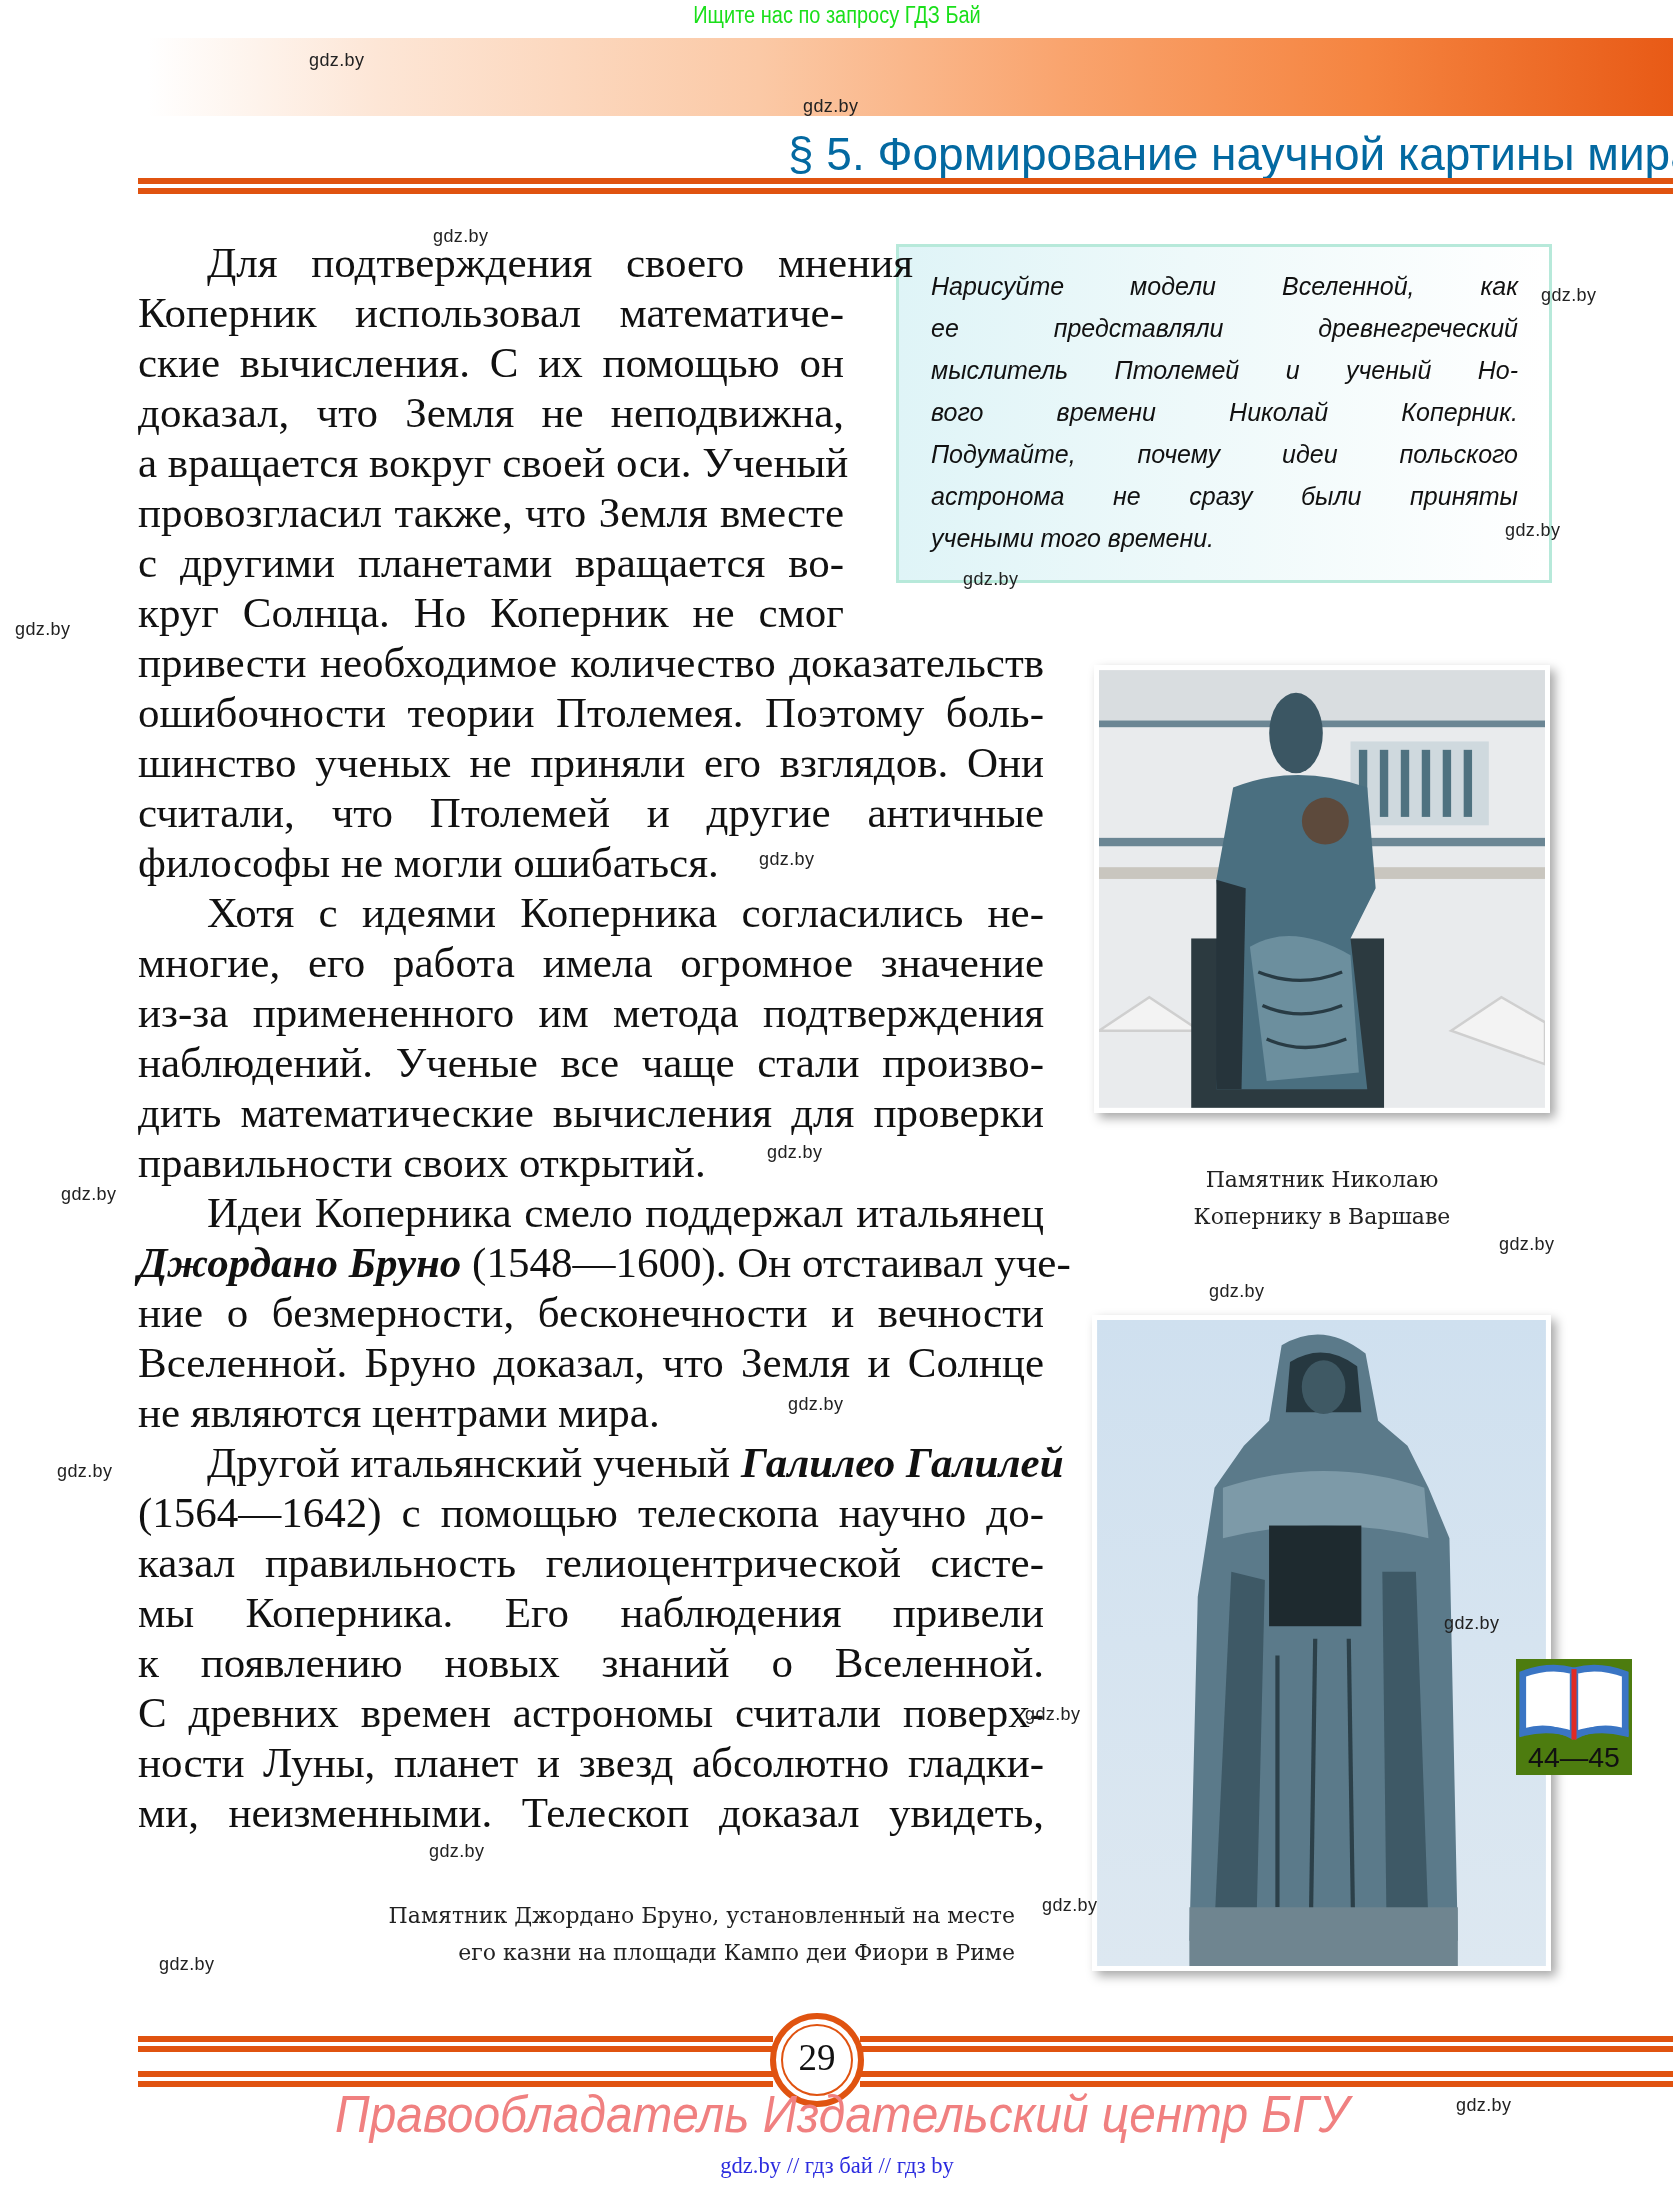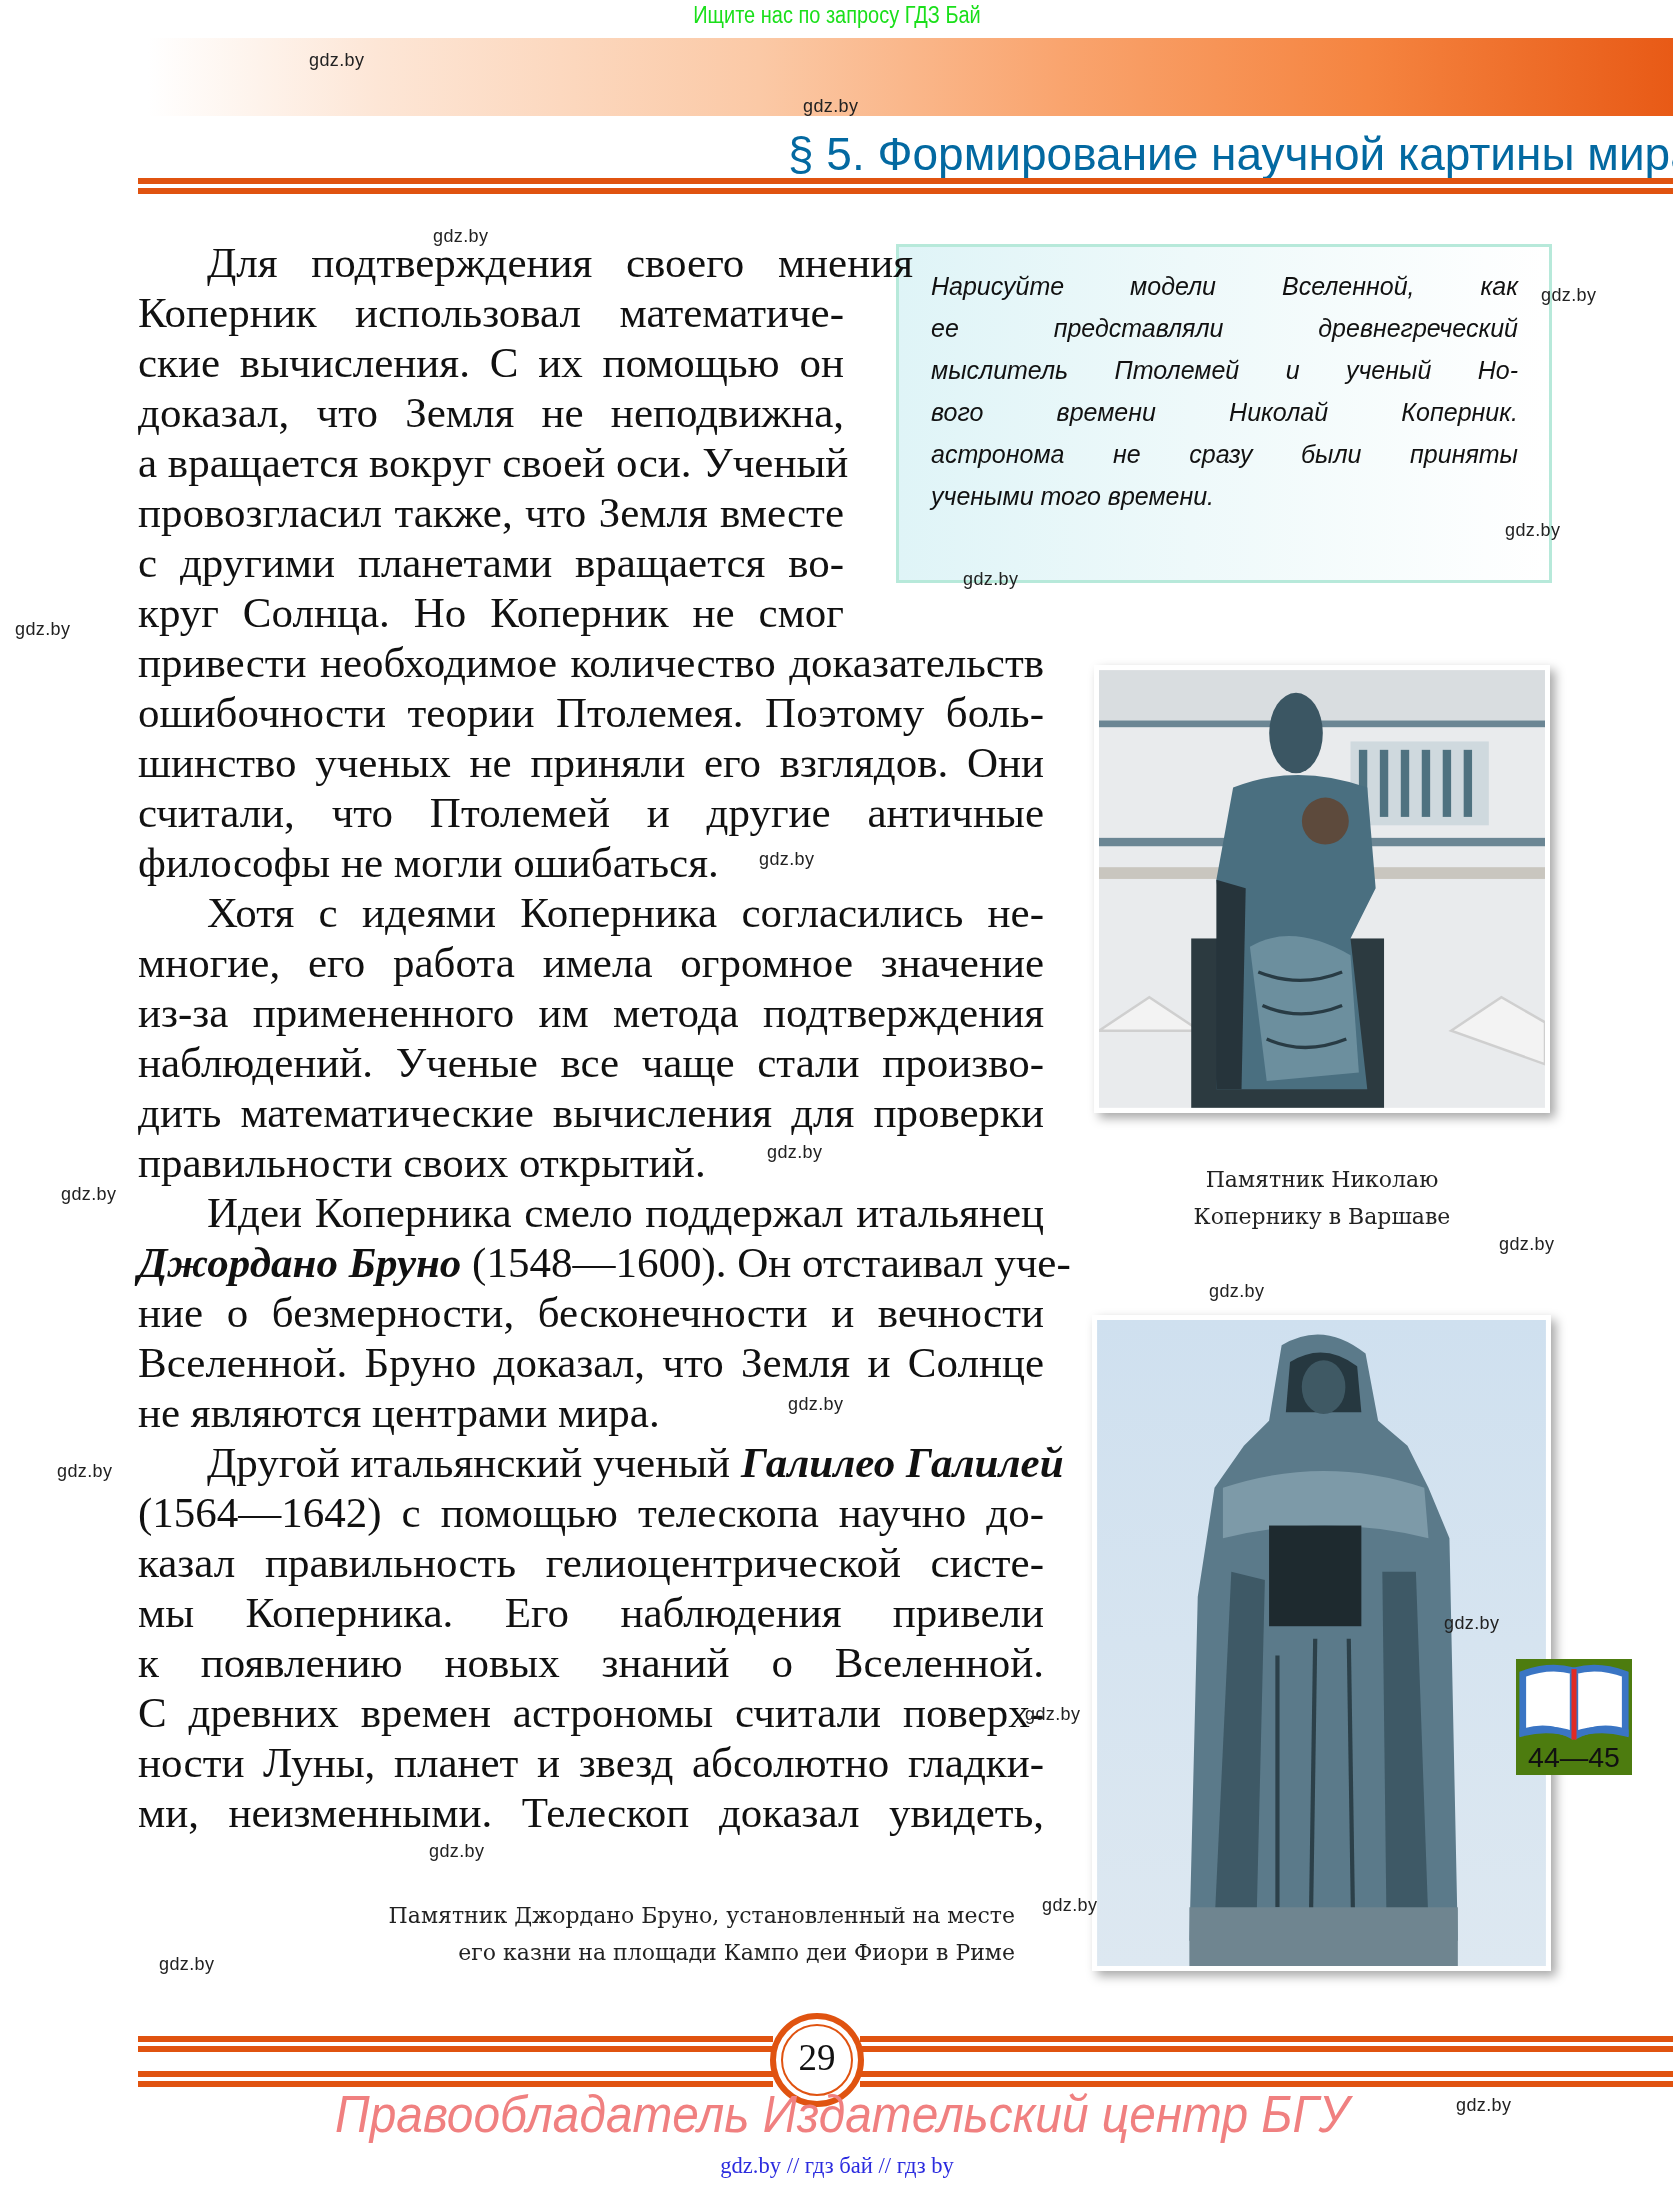--- a/index.html
+++ b/index.html
@@ -41,20 +41,21 @@
 <div class="section-title">§ 5. Формирование научной картины мира</div>
 <div class="stripe" style="left:138px; top:178px; width:1535px;"></div>
 <div class="stripe" style="left:138px; top:188px; width:1535px;"></div>
 
 <div class="task-box">
   <div class="task-text">
     <span class="task-line">Нарисуйте модели Вселенной, как</span>
     <span class="task-line">ее представляли древнегреческий</span>
     <span class="task-line">мыслитель Птолемей и ученый Но-</span>
     <span class="task-line">вого времени Николай Коперник.</span>
+    <span class="task-line">Подумайте, почему идеи польского</span>
     <span class="task-line">астронома не сразу были приняты</span>
     <span class="task-line last">учеными того времени.</span>
   </div>
 </div>
 
 <div class="body-text" id="body-text">
     <span class="line indent narrow"><span>Для подтверждения своего мнения</span></span>
     <span class="line narrow"><span>Коперник использовал математиче-</span></span>
     <span class="line narrow"><span>ские вычисления. С их помощью он</span></span>
     <span class="line narrow"><span>доказал, что Земля не неподвижна,</span></span>

